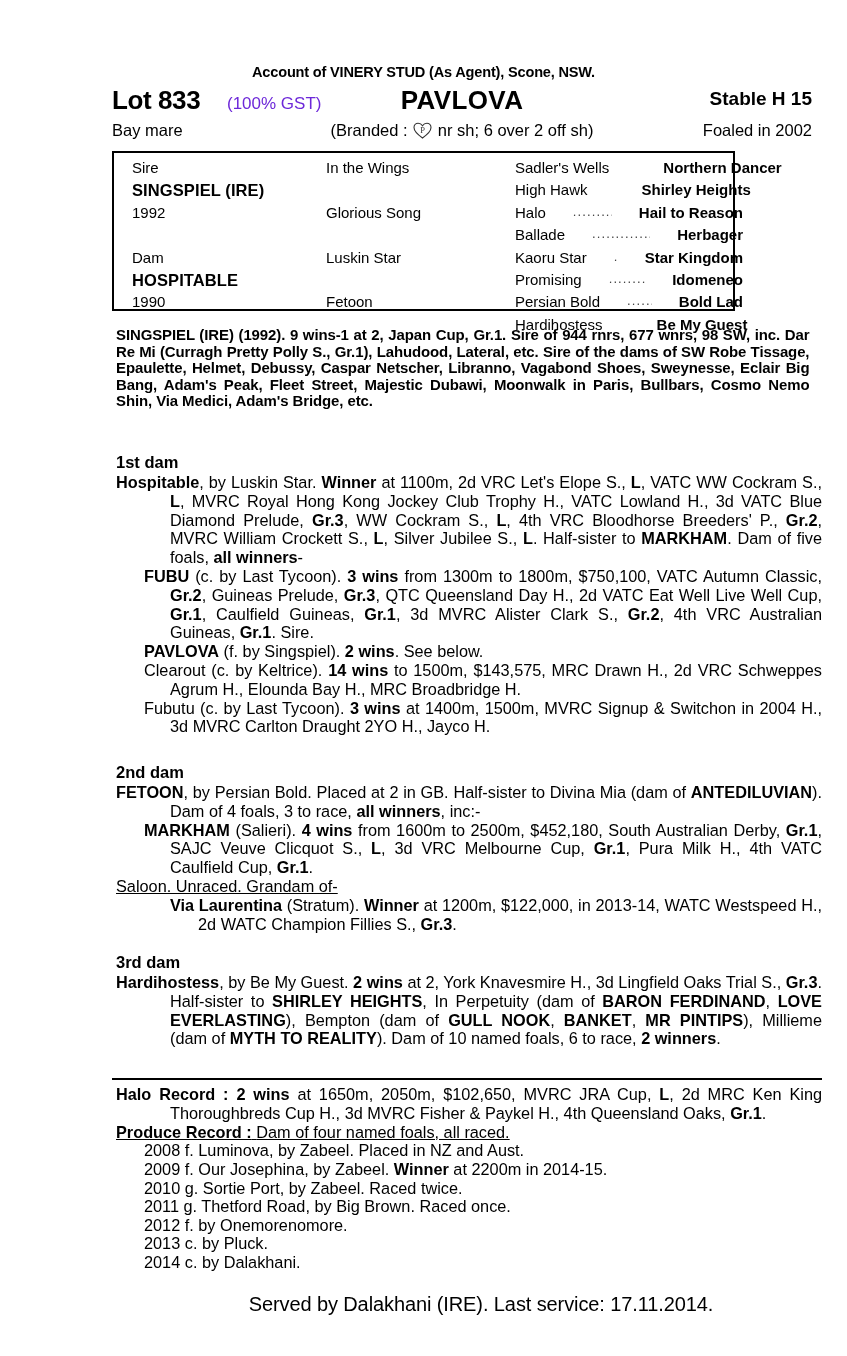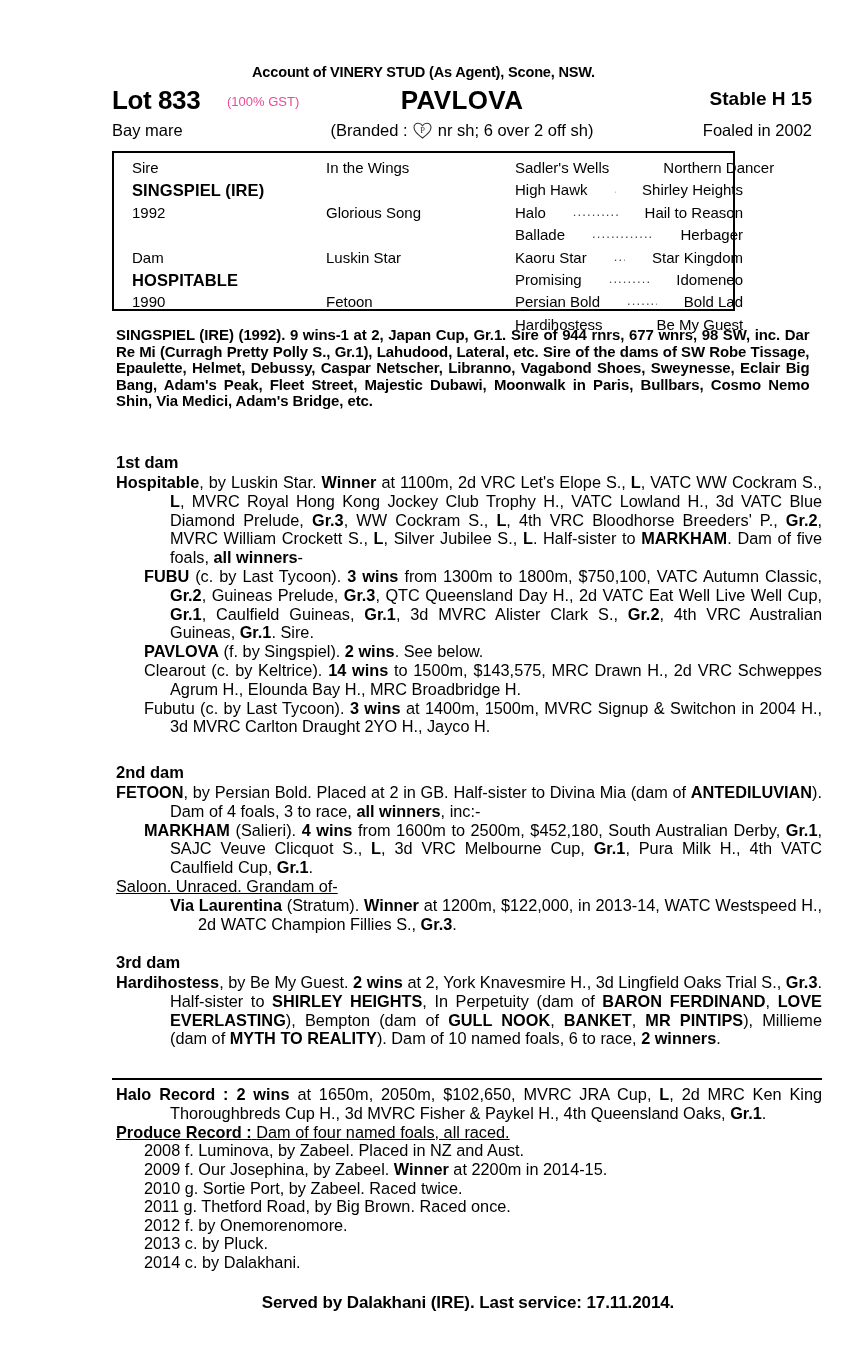--- a/index.html
+++ b/index.html
@@ -45,22 +45,22 @@
   .lot-label {
     position: absolute;
     left: 0; top: 0;
     font-weight: bold;
     font-size: 26px;
     letter-spacing: -0.4px;
   }
   .gst-label {
     position: absolute;
     left: 115px; top: 9px;
-    font-size: 13px;
-    color: #ec4899;
+    font-size: 17px;
+    color: #6d28d9;
   }
   .horse-name {
     position: absolute;
     left: 0; top: 0;
     width: 700px;
     text-align: center;
     font-weight: bold;
     font-size: 26px;
     letter-spacing: 0.4px;
   }
@@ -129,21 +129,21 @@
   .leader .l-dots {
     flex: 1 1 auto;
     overflow: hidden;
     margin: 0 1px;
     letter-spacing: 1.1px;
     color: #444;
     font-size: 13px;
     position: relative;
     top: -1px;
   }
-  .leader .l-val { flex: 0 0 auto; }
+  .leader .l-val { flex: 0 0 auto; font-weight: bold; }
 
   
   .sire-para {
     position: absolute;
     left: 116px; top: 327px;
     width: 704px;
     font-weight: bold;
     font-size: 15.2px;
     line-height: 16.6px;
     text-align: justify;
@@ -199,25 +199,25 @@
   }
   .produce-list li {
     margin: 0;
     padding-left: 28px;
     font-size: 16.3px;
     line-height: 18.6px;
     white-space: nowrap;
   }
   .served {
     position: absolute;
-    left: 113px;
+    left: 126px;
     width: 710px;
     text-align: center;
-    font-weight: bold;
-    font-size: 17px;
+    font-weight: normal;
+    font-size: 20px;
     letter-spacing: -0.1px;
   }
 </style>
 </head>
 <body>
 
 <div class="page">
 
   <div class="account-line">Account of VINERY STUD (As Agent), Scone, NSW.</div>
 

